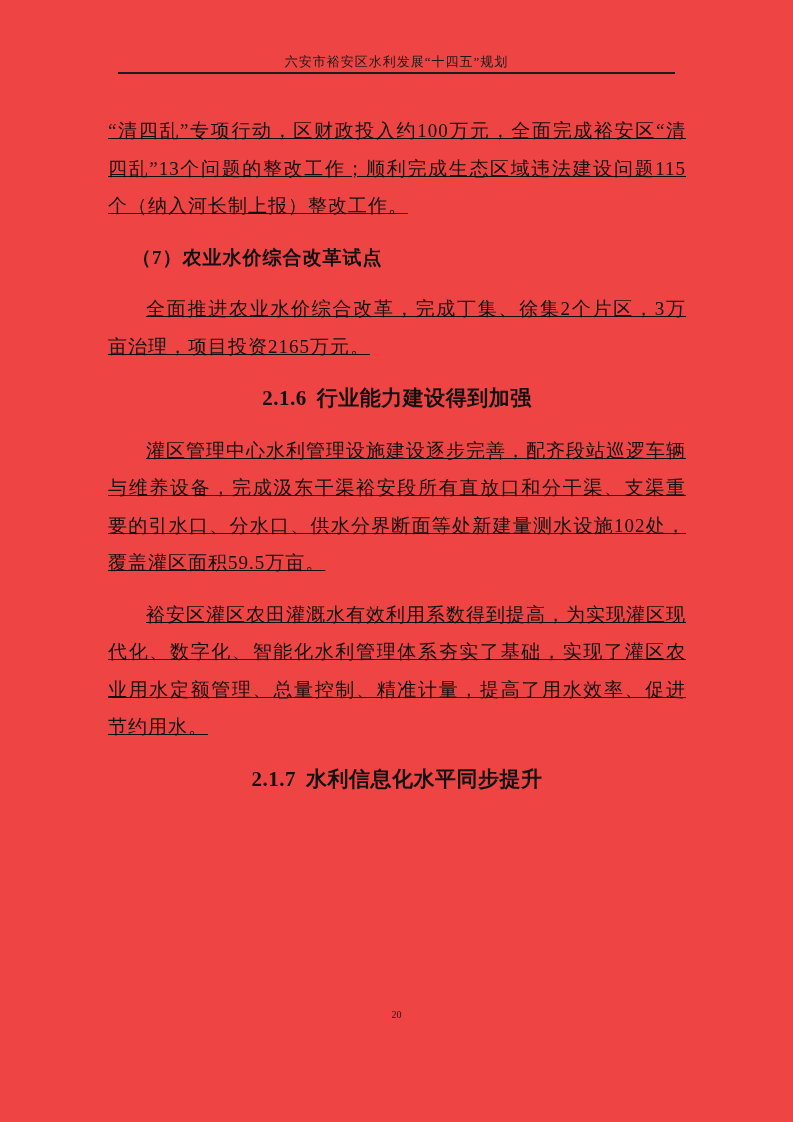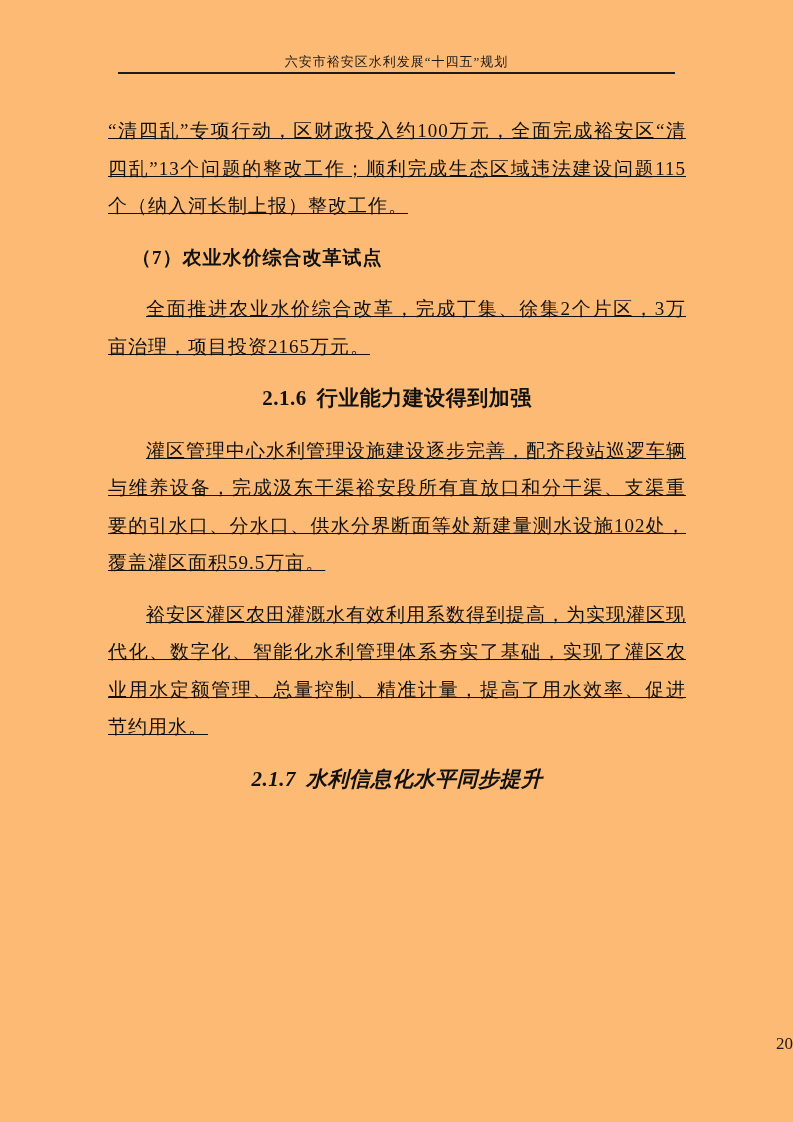--- a/index.html
+++ b/index.html
@@ -4,21 +4,21 @@
 <style>
   html, body {
     margin: 0;
     padding: 0;
     background: #ffffff;
   }
   .page {
     position: relative;
     width: 793px;
     height: 1122px;
-    background: #fdba74;
+    background: #ef4444;
     color: #111111;
     font-family: "Liberation Serif", "DejaVu Serif", serif;
     overflow: hidden;
   }
   .header-title {
     position: absolute;
     top: 55px;
     left: 0;
     width: 100%;
     text-align: center;
@@ -70,33 +70,32 @@
     font-size: 21px;
     font-weight: 700;
     line-height: 37.5px;
     letter-spacing: 0.5px;
     font-family: "Liberation Sans", "DejaVu Sans", sans-serif;
     text-align: center;
   }
   .section-heading.mt-lg {
     margin-top: 14px;
     margin-bottom: 14px;
-    font-style: italic;
   }
   .sec-num {
     font-family: "Liberation Serif", "DejaVu Serif", serif;
     margin-right: 10px;
   }
   .page-number {
     position: absolute;
-    top: 1034px;
+    top: 1009px;
     left: 0;
     width: 100%;
-    text-align: right;
-    font-size: 17px;
+    text-align: center;
+    font-size: 10px;
     color: #1a1a1a;
   }
 </style>
 </head>
 <body>
 
 <div class="page">
 
   <div class="header-title">六安市裕安区水利发展“十四五”规划</div>
   <div class="header-rule"></div>

